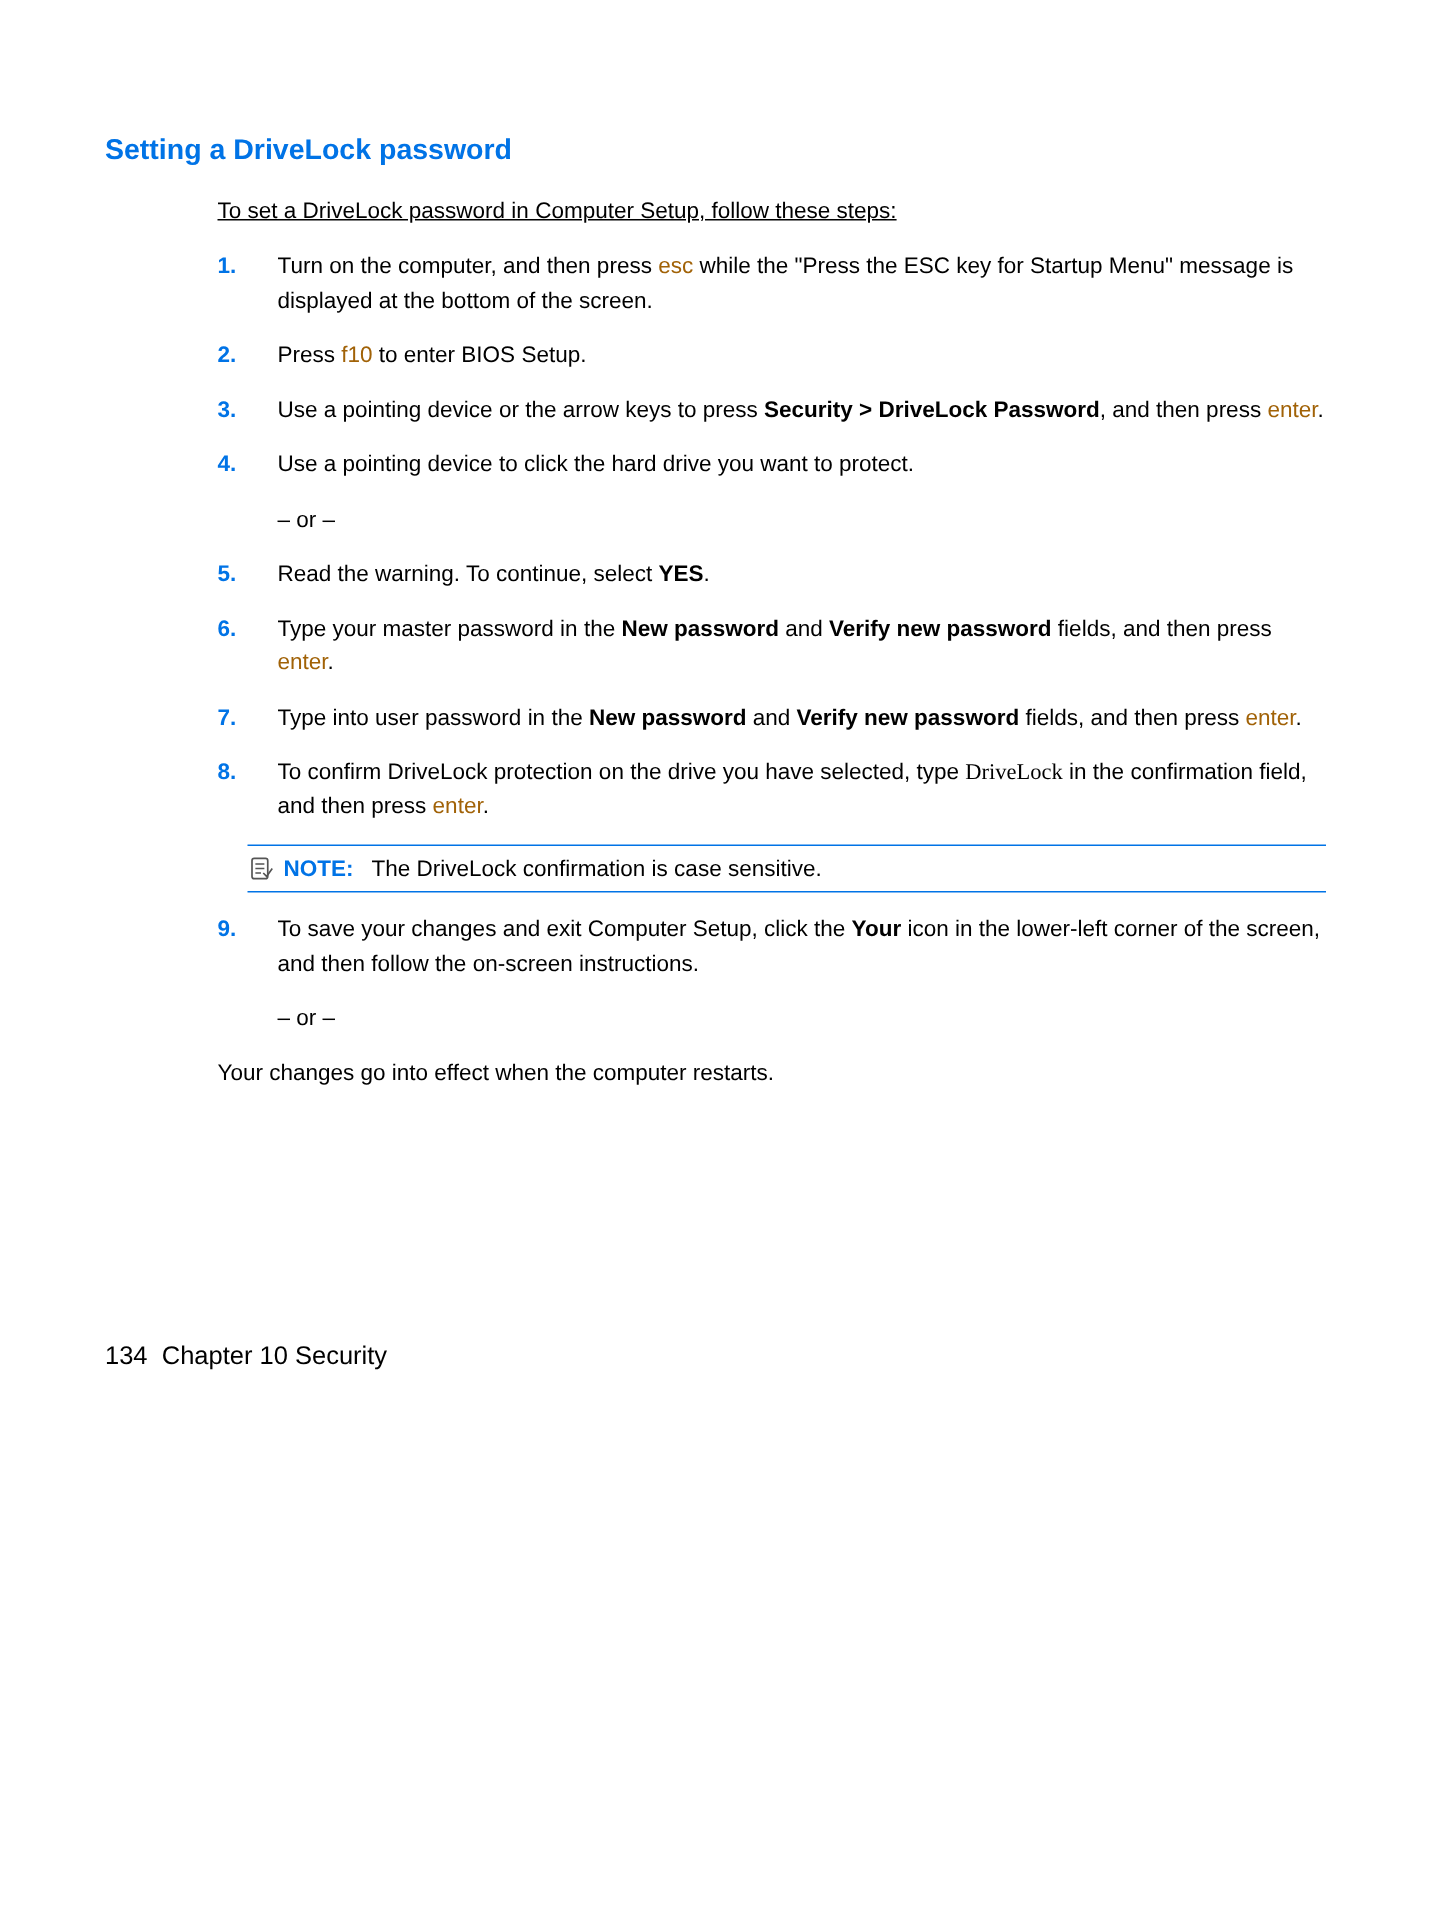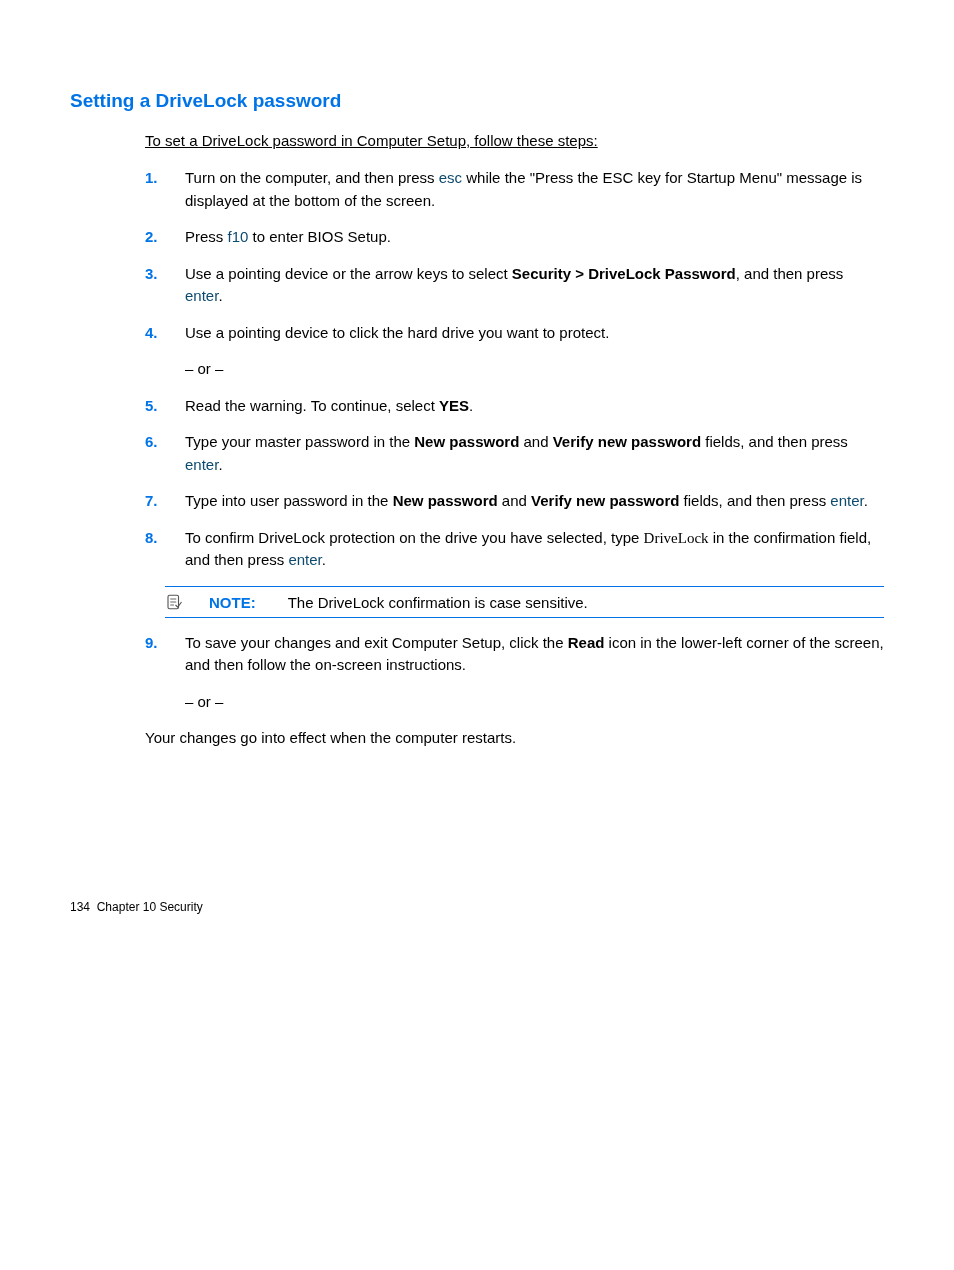--- a/index.html
+++ b/index.html
@@ -44,38 +44,37 @@
   .step-body {
     flex: 1;
   }
   .step-body p {
     margin: 0 0 14px 0;
   }
   .step-body p:last-child {
     margin-bottom: 0;
   }
   .key {
-    color: #0c4a6e;
+    color: #a16207;
   }
   .bold {
     font-weight: bold;
   }
   .mono {
     font-family: Liberation Serif, serif;
   }
   .note-box {
     margin-left: 95px;
     margin-right: 0;
     margin-bottom: 14px;
     border-top: 1px solid #0073e6;
     border-bottom: 1px solid #0073e6;
     padding: 6px 0 6px 0;
     display: flex;
     align-items: flex-end;
-    gap: 20px;
   }
   .note-icon {
     width: 18px;
     height: 18px;
     margin-right: 6px;
     flex-shrink: 0;
   }
   .note-label {
     color: #0073e6;
     font-weight: bold;
@@ -83,21 +82,21 @@
   }
   .closing {
     margin-left: 75px;
     margin-top: 14px;
     line-height: 1.4;
   }
   .footer {
     position: absolute;
     bottom: 60px;
     left: 70px;
-    font-size: 12px;
+    font-size: 17px;
   }
 </style>
 </head>
 <body>
 
 <div class="page">
 
   <div class="heading">Setting a DriveLock password</div>
 
   <div class="intro">To set a DriveLock password in Computer Setup, follow these steps:</div>
@@ -112,21 +111,21 @@
   <div class="step">
     <div class="step-num">2.</div>
     <div class="step-body">
       <p><span>Press </span><span class="key">f10</span><span> to enter BIOS Setup.</span></p>
     </div>
   </div>
 
   <div class="step">
     <div class="step-num">3.</div>
     <div class="step-body">
-      <p><span>Use a pointing device or the arrow keys to select </span><span class="bold">Security &gt; DriveLock Password</span><span>, and then press </span><span class="key">enter</span><span>.</span></p>
+      <p><span>Use a pointing device or the arrow keys to press </span><span class="bold">Security &gt; DriveLock Password</span><span>, and then press </span><span class="key">enter</span><span>.</span></p>
     </div>
   </div>
 
   <div class="step">
     <div class="step-num">4.</div>
     <div class="step-body">
       <p>Use a pointing device to click the hard drive you want to protect.</p>
       <p>– or –</p>
     </div>
   </div>
@@ -167,21 +166,21 @@
       <line x1="7" y1="16" x2="12" y2="16" stroke="#555" stroke-width="1.2"></line>
       <path d="M14 16 l3 3 l5 -7" fill="none" stroke="#555" stroke-width="1.5"></path>
     </svg>
     <span class="note-label">NOTE:</span>
     <span>The DriveLock confirmation is case sensitive.</span>
   </div>
 
   <div class="step">
     <div class="step-num">9.</div>
     <div class="step-body">
-      <p><span>To save your changes and exit Computer Setup, click the </span><span class="bold">Read</span><span> icon in the lower-left corner of the screen, and then follow the on-screen instructions.</span></p>
+      <p><span>To save your changes and exit Computer Setup, click the </span><span class="bold">Your</span><span> icon in the lower-left corner of the screen, and then follow the on-screen instructions.</span></p>
       <p>– or –</p>
     </div>
   </div>
 
   <div class="closing">Your changes go into effect when the computer restarts.</div>
 
   <div class="footer">
     <span>134</span>&nbsp;&nbsp;<span>Chapter 10   Security</span>
   </div>
 

